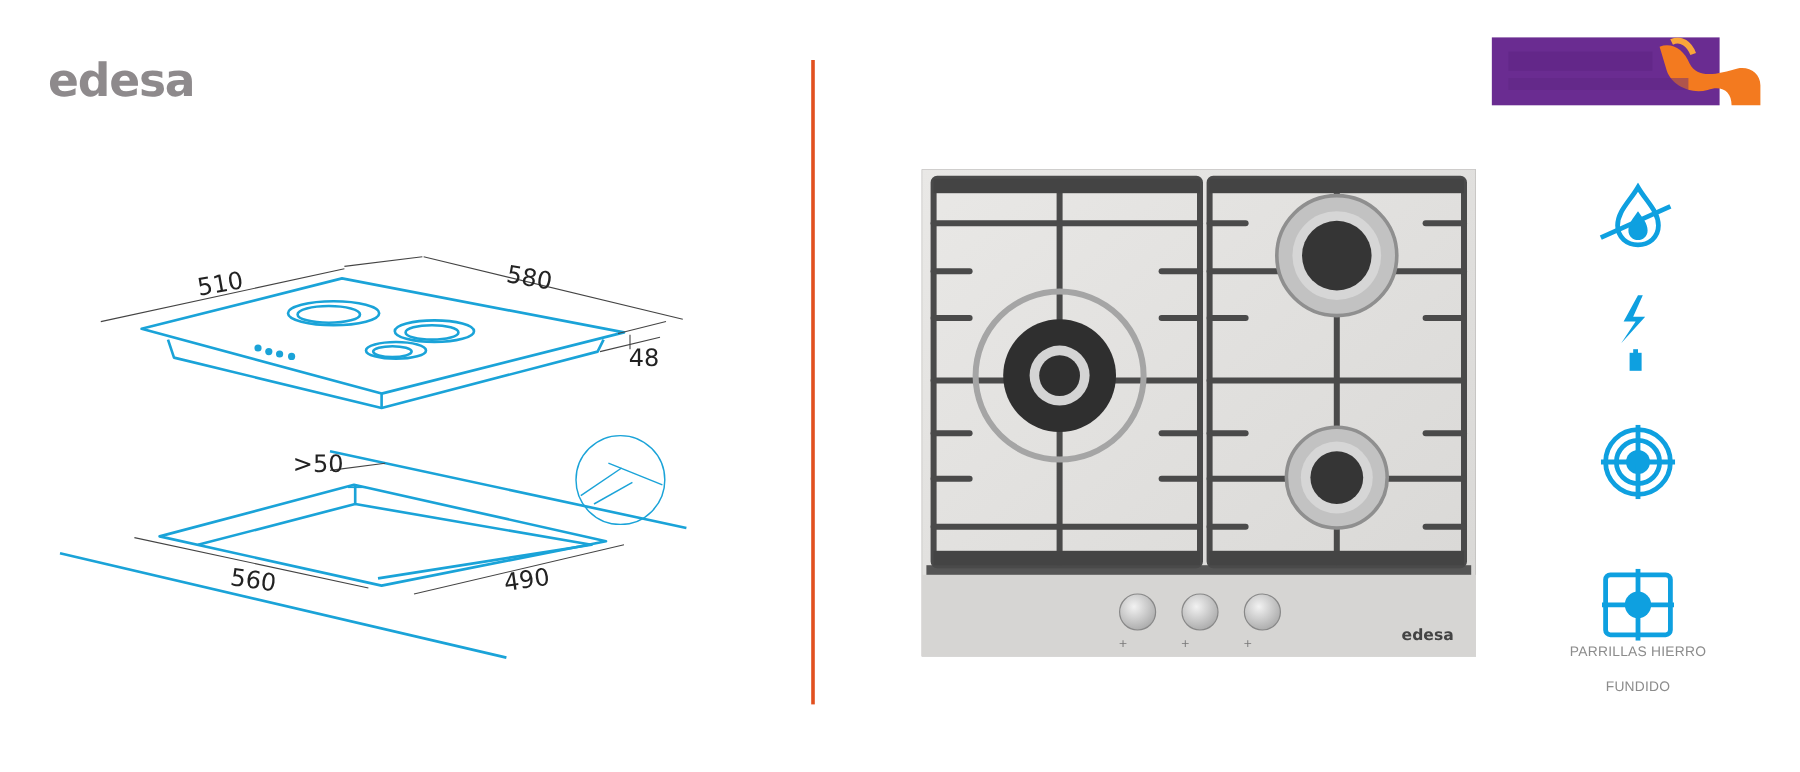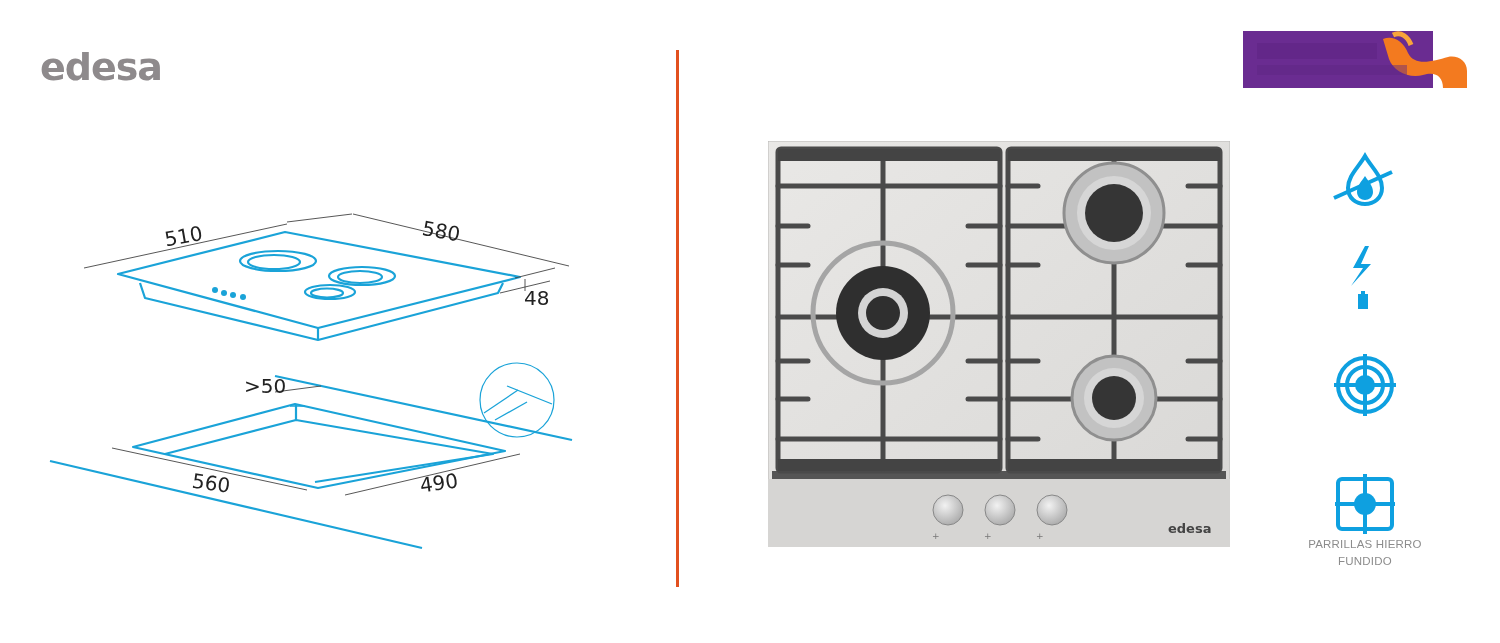--- a/index.html
+++ b/index.html
@@ -191,14 +191,14 @@
 </div>
 
 <div class="feature" style="left:1300px; top:474px; width:130px;">
   <svg width="60" height="60" viewBox="0 0 60 60">
     <rect x="3" y="5" width="54" height="50" rx="4" fill="none" stroke="#0ea0e0" stroke-width="4"></rect>
     <line x1="30" y1="0" x2="30" y2="60" stroke="#0ea0e0" stroke-width="4"></line>
     <line x1="0" y1="30" x2="60" y2="30" stroke="#0ea0e0" stroke-width="4"></line>
     <circle cx="30" cy="30" r="11" fill="#0ea0e0"></circle>
   </svg>
   <div class="feature-label">PARRILLAS HIERRO</div>
-  <div class="feature-label" style="margin-top:4px">FUNDIDO</div>
+  <div class="feature-label" style="margin-top:16px">FUNDIDO</div>
 </div>
 
 </body></html>

